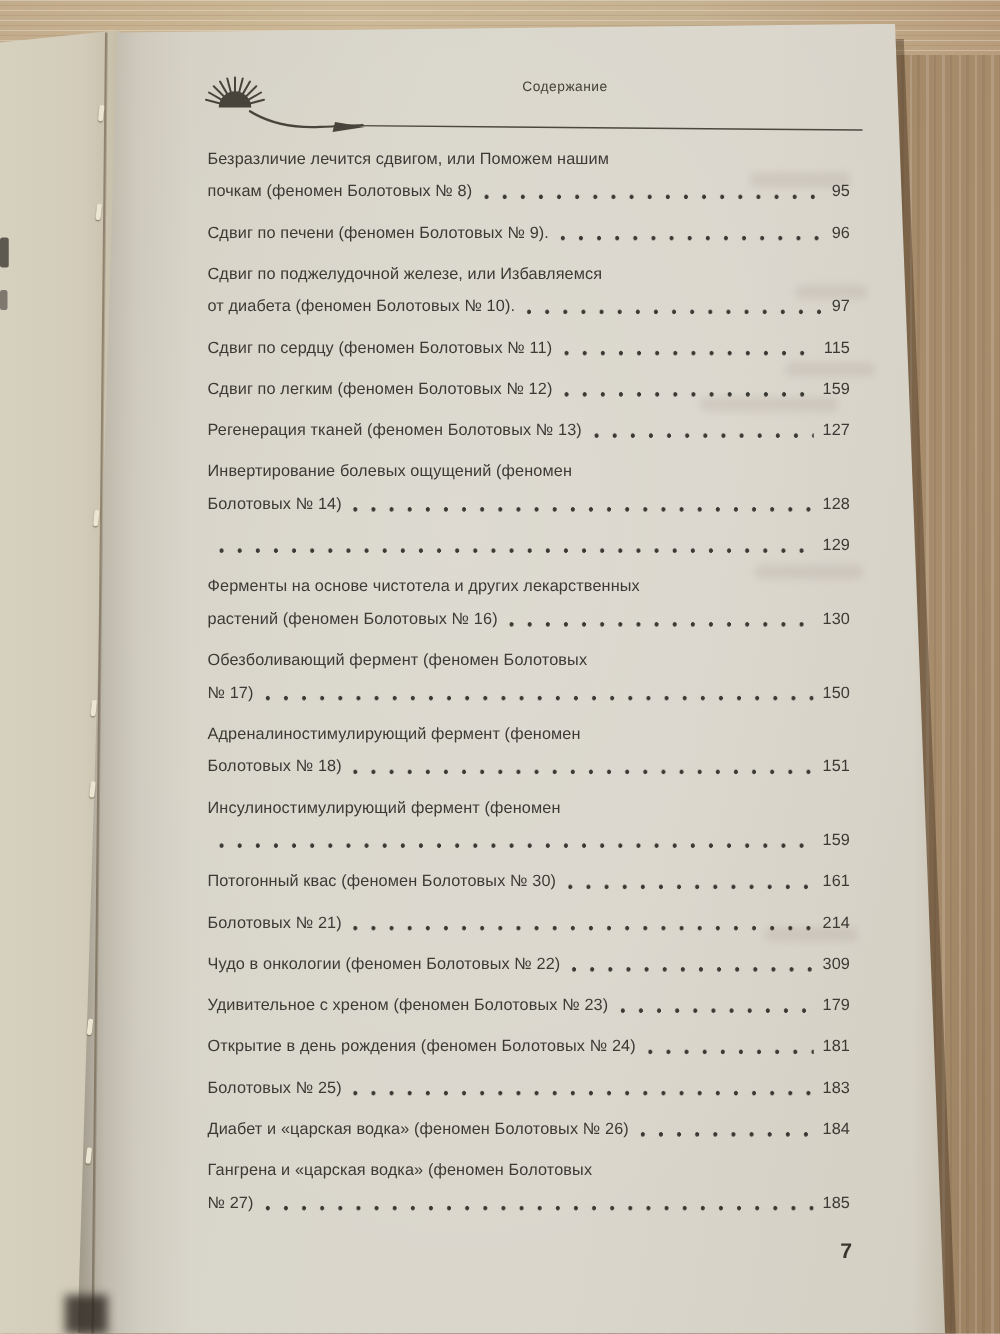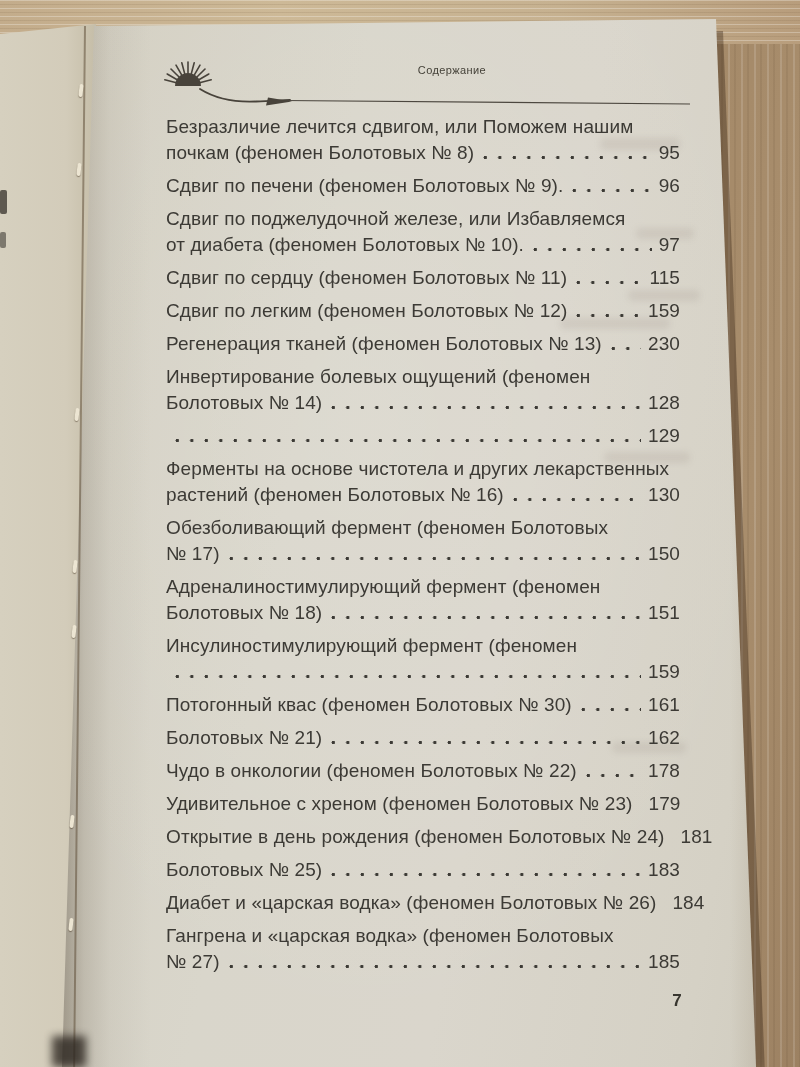--- a/index.html
+++ b/index.html
@@ -69,21 +69,21 @@
   .header svg{position:absolute;left:0;top:0;}
   .contents-title{
     position:absolute;left:0;top:10px;width:100%;text-align:center;
     transform:translateX(27px);
     font-size:11px;color:#454239;letter-spacing:.4px;
   }
 
   
   .toc{
     position:absolute;left:166px;top:114px;width:514px;
-    font-size:19px;color:#3c3a35;letter-spacing:.1px;
+    font-size:13px;color:#3c3a35;letter-spacing:.1px;
   }
   .entry{margin-bottom:7px;}
   .line{display:flex;align-items:flex-end;line-height:26px;white-space:nowrap;}
   .line .t{flex:0 0 auto;}
   .leader{
     flex:1 1 auto;min-width:0;height:5px;margin:0 7px 6px 9px;
     background-image:radial-gradient(circle at 2.2px 2.5px,#3c3a35 1.5px,rgba(0,0,0,0) 1.9px);
     background-size:14.5px 5px;background-repeat:repeat-x;background-position:left bottom;
   }
   .pg{flex:0 0 auto;text-align:left;}
@@ -189,21 +189,21 @@
         <div class="line">
           <span class="t">Сдвиг по легким (феномен Болотовых № 12)</span>
           <span class="leader"></span>
           <span class="pg">159</span>
         </div>
       </div>
       <div class="entry">
         <div class="line">
           <span class="t">Регенерация тканей (феномен Болотовых № 13)</span>
           <span class="leader"></span>
-          <span class="pg">230</span>
+          <span class="pg">127</span>
         </div>
       </div>
       <div class="entry">
         <div class="line">
           <span class="t">Инвертирование болевых ощущений (феномен</span>
         </div>
         <div class="line">
           <span class="t">Болотовых № 14)</span>
           <span class="leader"></span>
           <span class="pg">128</span>
@@ -258,28 +258,28 @@
         <div class="line">
           <span class="t">Потогонный квас (феномен Болотовых № 30)</span>
           <span class="leader"></span>
           <span class="pg">161</span>
         </div>
       </div>
       <div class="entry">
         <div class="line">
           <span class="t">Болотовых № 21)</span>
           <span class="leader"></span>
-          <span class="pg">162</span>
+          <span class="pg">214</span>
         </div>
       </div>
       <div class="entry">
         <div class="line">
           <span class="t">Чудо в онкологии (феномен Болотовых № 22)</span>
           <span class="leader"></span>
-          <span class="pg">178</span>
+          <span class="pg">309</span>
         </div>
       </div>
       <div class="entry">
         <div class="line">
           <span class="t">Удивительное с хреном (феномен Болотовых № 23)</span>
           <span class="leader"></span>
           <span class="pg">179</span>
         </div>
       </div>
       <div class="entry">

